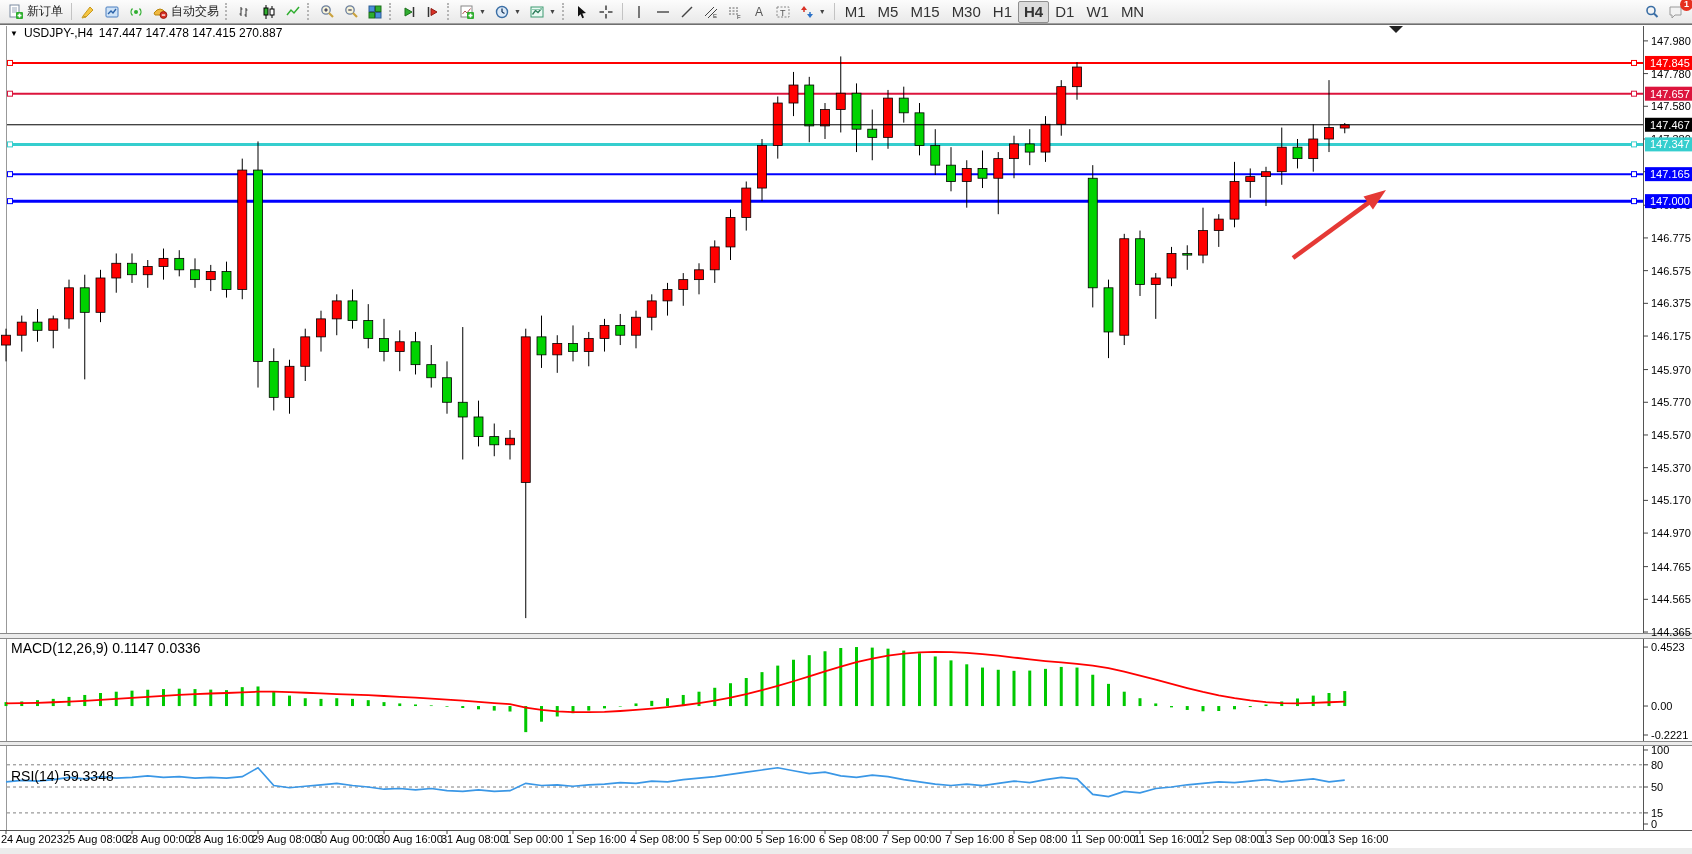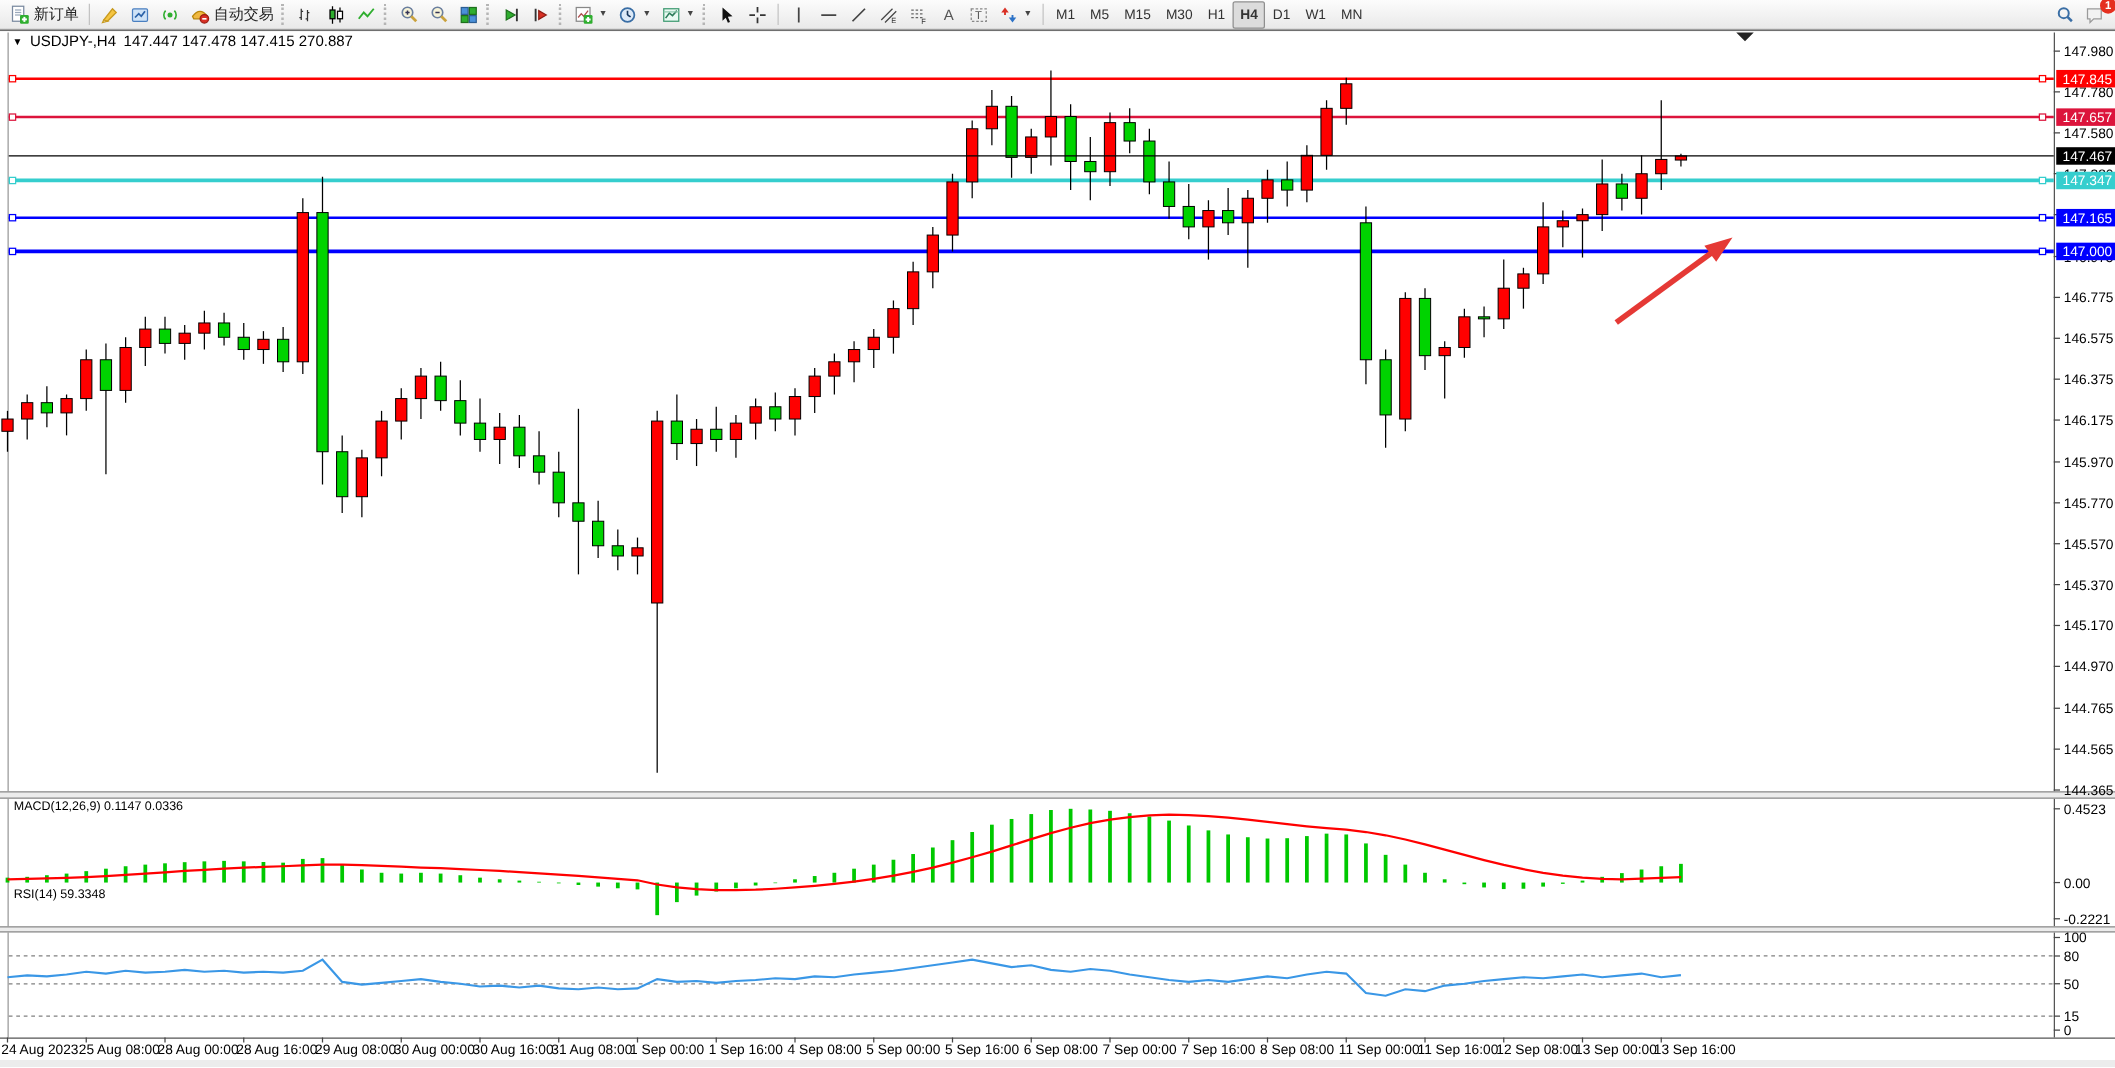--- a/index.html
+++ b/index.html
@@ -6,32 +6,32 @@
   #app{width:1692px;height:854px;position:relative;overflow:hidden;background:#fff;}
 
   
   .toolbar{height:23px;background:linear-gradient(#fcfcfc,#e9e9e9);border-bottom:1px solid #9e9e9e;
            display:flex;align-items:center;padding:0 4px;gap:0;font-size:12px;color:#222;}
   .tbtn{height:20px;display:flex;align-items:center;gap:3px;padding:0 3px;border:1px solid transparent;border-radius:2px;cursor:default;white-space:nowrap;}
   .tbtn.active{background:#dcdcdc;border:1px solid #8f8f8f;font-weight:bold;}
   .tsep{width:1px;height:17px;background:#c3c3c3;margin:0 4px;flex:none;}
   .grip{width:4px;height:17px;border-left:2px dotted #b5b5b5;margin:0 2px;flex:none;}
   .caret{font-size:7px;color:#444;margin-left:1px;}
-  .tf{font-size:11px;color:#333;padding:0 5px;}
+  .tf{font-size:15px;color:#333;padding:0 5px;}
   .spacer{flex:1;}
   .badge{position:absolute;top:-4px;right:-6px;background:#e53020;color:#fff;border-radius:50%;
          width:13px;height:13px;font-size:9px;line-height:13px;text-align:center;font-weight:bold;}
   .icon{display:inline-flex;width:16px;height:16px;flex:none;align-items:center;justify-content:center;}
   .chatwrap{position:relative;}
 
   
   .chart-area{position:absolute;top:24px;left:0;width:1692px;height:830px;background:#fff;}
   .chart-title{position:absolute;top:2px;left:10px;font-size:12px;color:#000;display:flex;gap:6px;align-items:center;z-index:3;}
   .chart-title .arr{font-size:8px;color:#000;}
-  .ind-label{position:absolute;left:11px;font-size:10px;color:#000;z-index:3;}
+  .ind-label{position:absolute;left:11px;font-size:14px;color:#000;z-index:3;}
   svg text{font-family:"Liberation Sans","DejaVu Sans",sans-serif;}
 </style>
 </head>
 <body>
 <div id="app">
 
   <div class="toolbar">
     <div class="tbtn">
       <span class="icon">
         <svg width="16" height="16">
@@ -308,21 +308,21 @@
     </div>
   </div>
 
   <div class="chart-area">
     <div class="chart-title">
       <span class="arr">▼</span>
       <span>USDJPY-,H4</span>
       <span>147.447 147.478 147.415 270.887</span>
     </div>
     <div class="ind-label" style="top:616px">MACD(12,26,9) 0.1147 0.0336</div>
-    <div class="ind-label" style="top:686px">RSI(14) 59.3348</div>
+    <div class="ind-label" style="top:744px">RSI(14) 59.3348</div>
     <svg id="chart" width="1692" height="830">
         <g>
           <line x1="0" y1="0.5" x2="1692" y2="0.5" stroke="#6f6f6f" parent="0"></line>
           <line x1="0" y1="1.5" x2="1692" y2="1.5" stroke="#ffffff"></line>
           <line x1="6.5" y1="2" x2="6.5" y2="806" stroke="#999"></line>
           <line x1="1643.5" y1="2" x2="1643.5" y2="806" stroke="#555"></line>
           <line x1="0" y1="806.5" x2="1692" y2="806.5" stroke="#555"></line>
           <rect x="0" y="824" width="1692" height="6" fill="#ececec"></rect>
         </g>
         <g>

